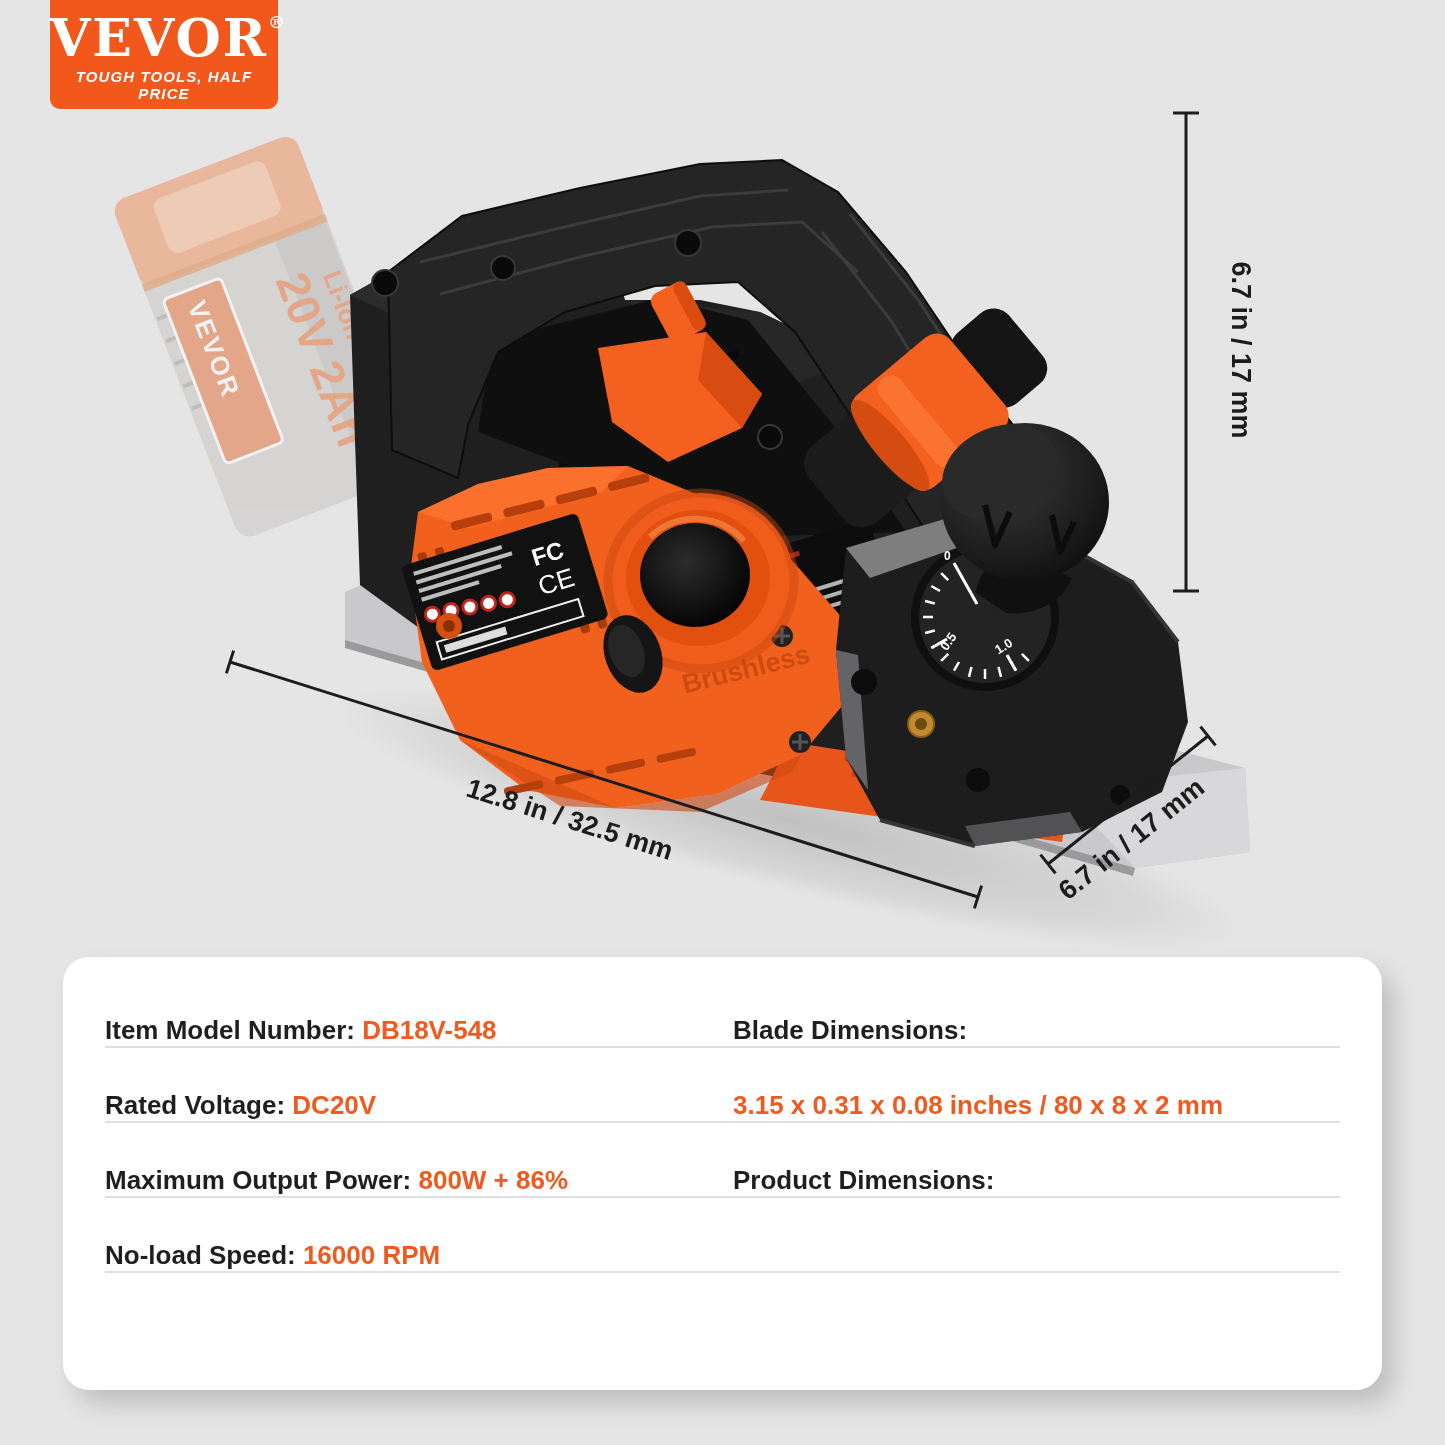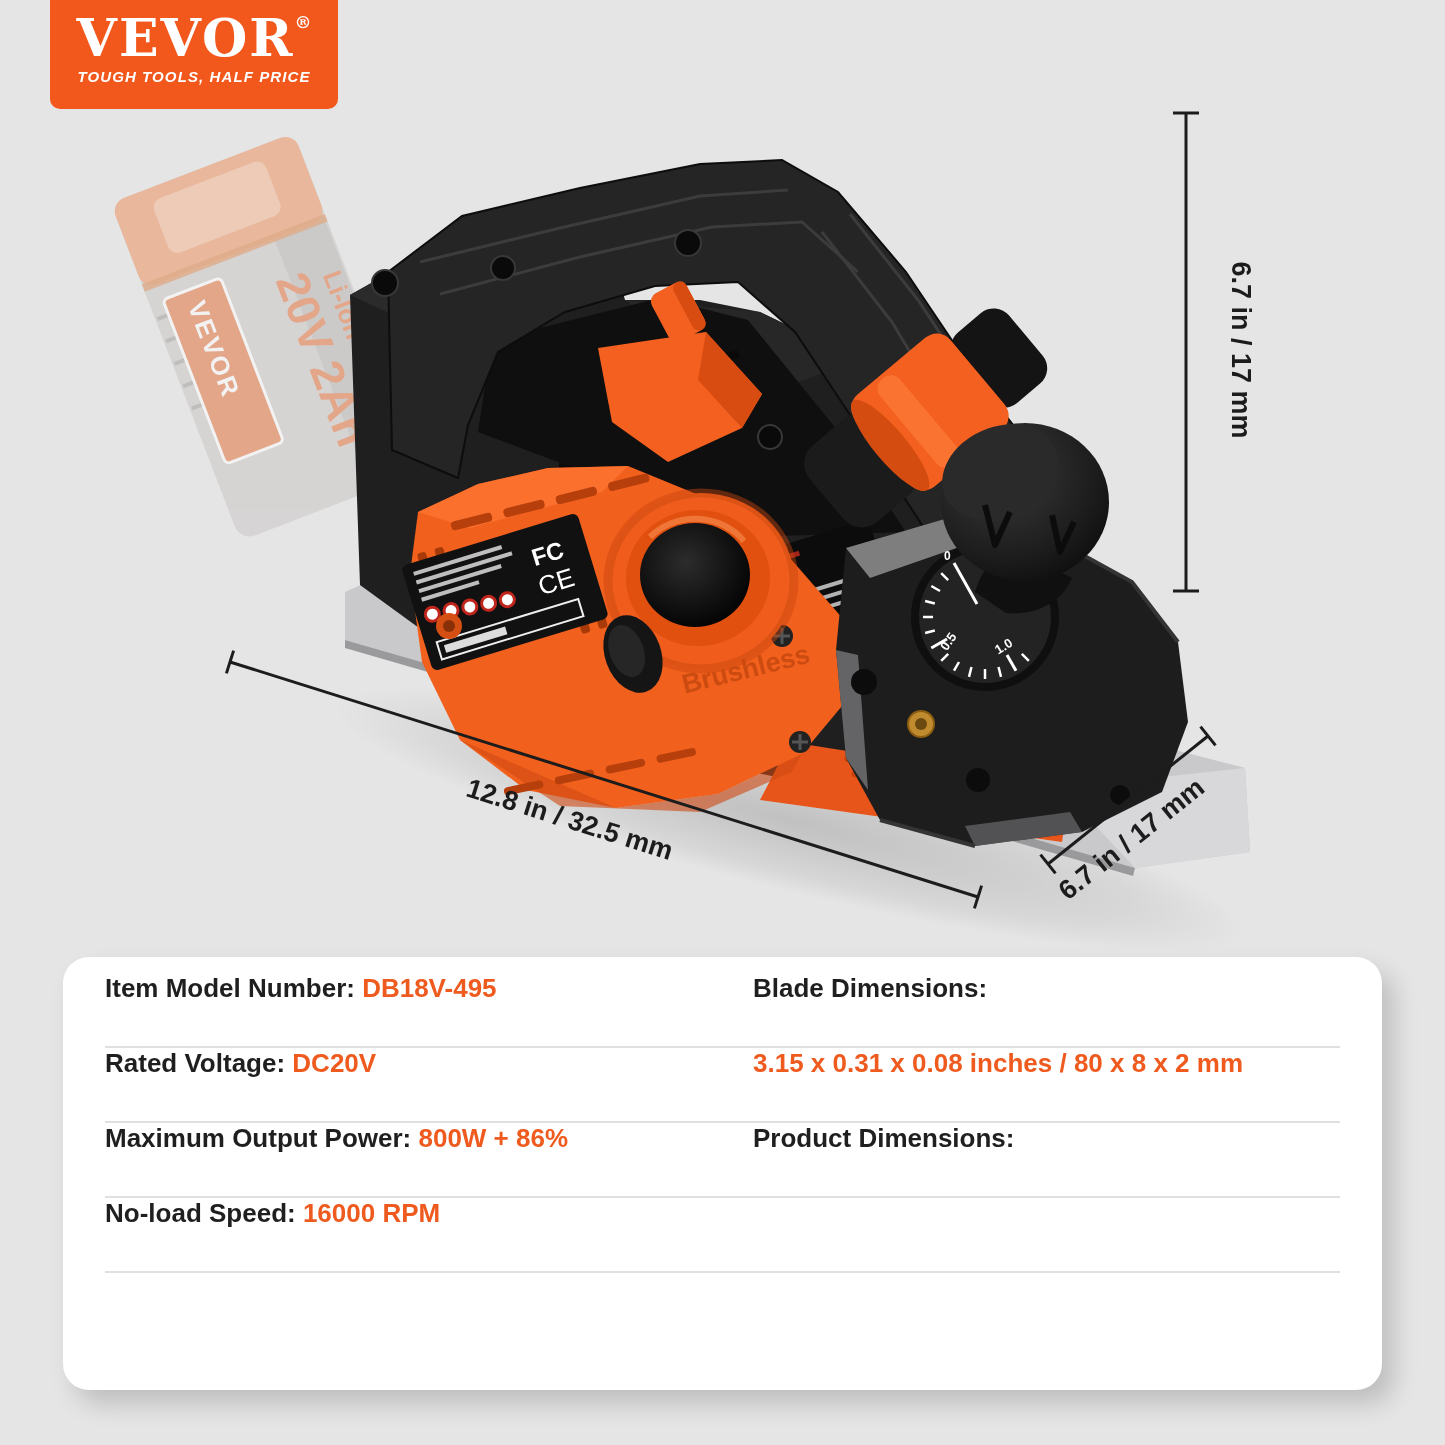--- a/index.html
+++ b/index.html
@@ -1,33 +1,33 @@
 <!DOCTYPE html>
 <html><head>
 <meta charset="utf-8">
 <style>
   html,body{margin:0;padding:0;background:#e5e5e6;}
   #stage{position:relative;width:1445px;height:1445px;background:#e5e5e6;overflow:hidden;
          font-family:"Liberation Sans",sans-serif;}
   svg text{font-family:"Liberation Sans",sans-serif;}
 
   
-  .logo{position:absolute;left:50px;top:0;width:288px;height:109px;background:#f2571c;
+  .logo{position:absolute;left:50px;top:0;width:228px;height:109px;background:#f2571c;
         border-radius:0 0 10px 10px;color:#fff;text-align:center;}
   .logo .name{font-family:"DejaVu Serif",serif;font-weight:bold;font-size:52px;
               letter-spacing:2px;line-height:1;margin-top:12px;}
   .logo .name sup{font-size:17px;vertical-align:28px;letter-spacing:0;}
   .logo .tagline{font-size:15px;font-weight:bold;letter-spacing:1.1px;margin-top:4px;font-style:italic;}
 
   
   .card{position:absolute;left:63px;top:957px;width:1319px;height:433px;background:#ffffff;
         border-radius:26px;box-shadow:12px 14px 24px rgba(0,0,0,.17);
         padding:16px 42px 0 42px;box-sizing:border-box;}
-  .spec-row{display:flex;align-items:flex-start;height:73px;border-bottom:2px solid #e0e0e0;
-            font-size:26px;font-weight:bold;gap:20px;}
+  .spec-row{display:flex;align-items:flex-end;height:73px;border-bottom:2px solid #e0e0e0;
+            font-size:26px;font-weight:bold;}
   .cell-left{width:628px;flex:none;display:flex;}
   .cell-right{flex:1;display:flex;}
   .lbl{color:#1f1f1f;white-space:pre;}
   .val{color:#ef5a1e;white-space:pre;}
 </style>
 </head>
 <body>
 
 <div id="stage">
 
@@ -316,21 +316,21 @@
   <div class="logo">
     <div class="name"><span>VEVOR</span><sup>®</sup></div>
     <div class="tagline">TOUGH TOOLS, HALF PRICE</div>
   </div>
 
   <div class="card">
 
     <div class="spec-row">
       <div class="cell-left">
         <span class="lbl">Item Model Number: </span>
-          <span class="val">DB18V-495</span>
+          <span class="val">DB18V-548</span>
       </div>
       <div class="cell-right">
         <span class="lbl">Blade Dimensions:</span>
           <span class="val"></span>
       </div>
     </div>
 
     <div class="spec-row">
       <div class="cell-left">
         <span class="lbl">Rated Voltage: </span>

